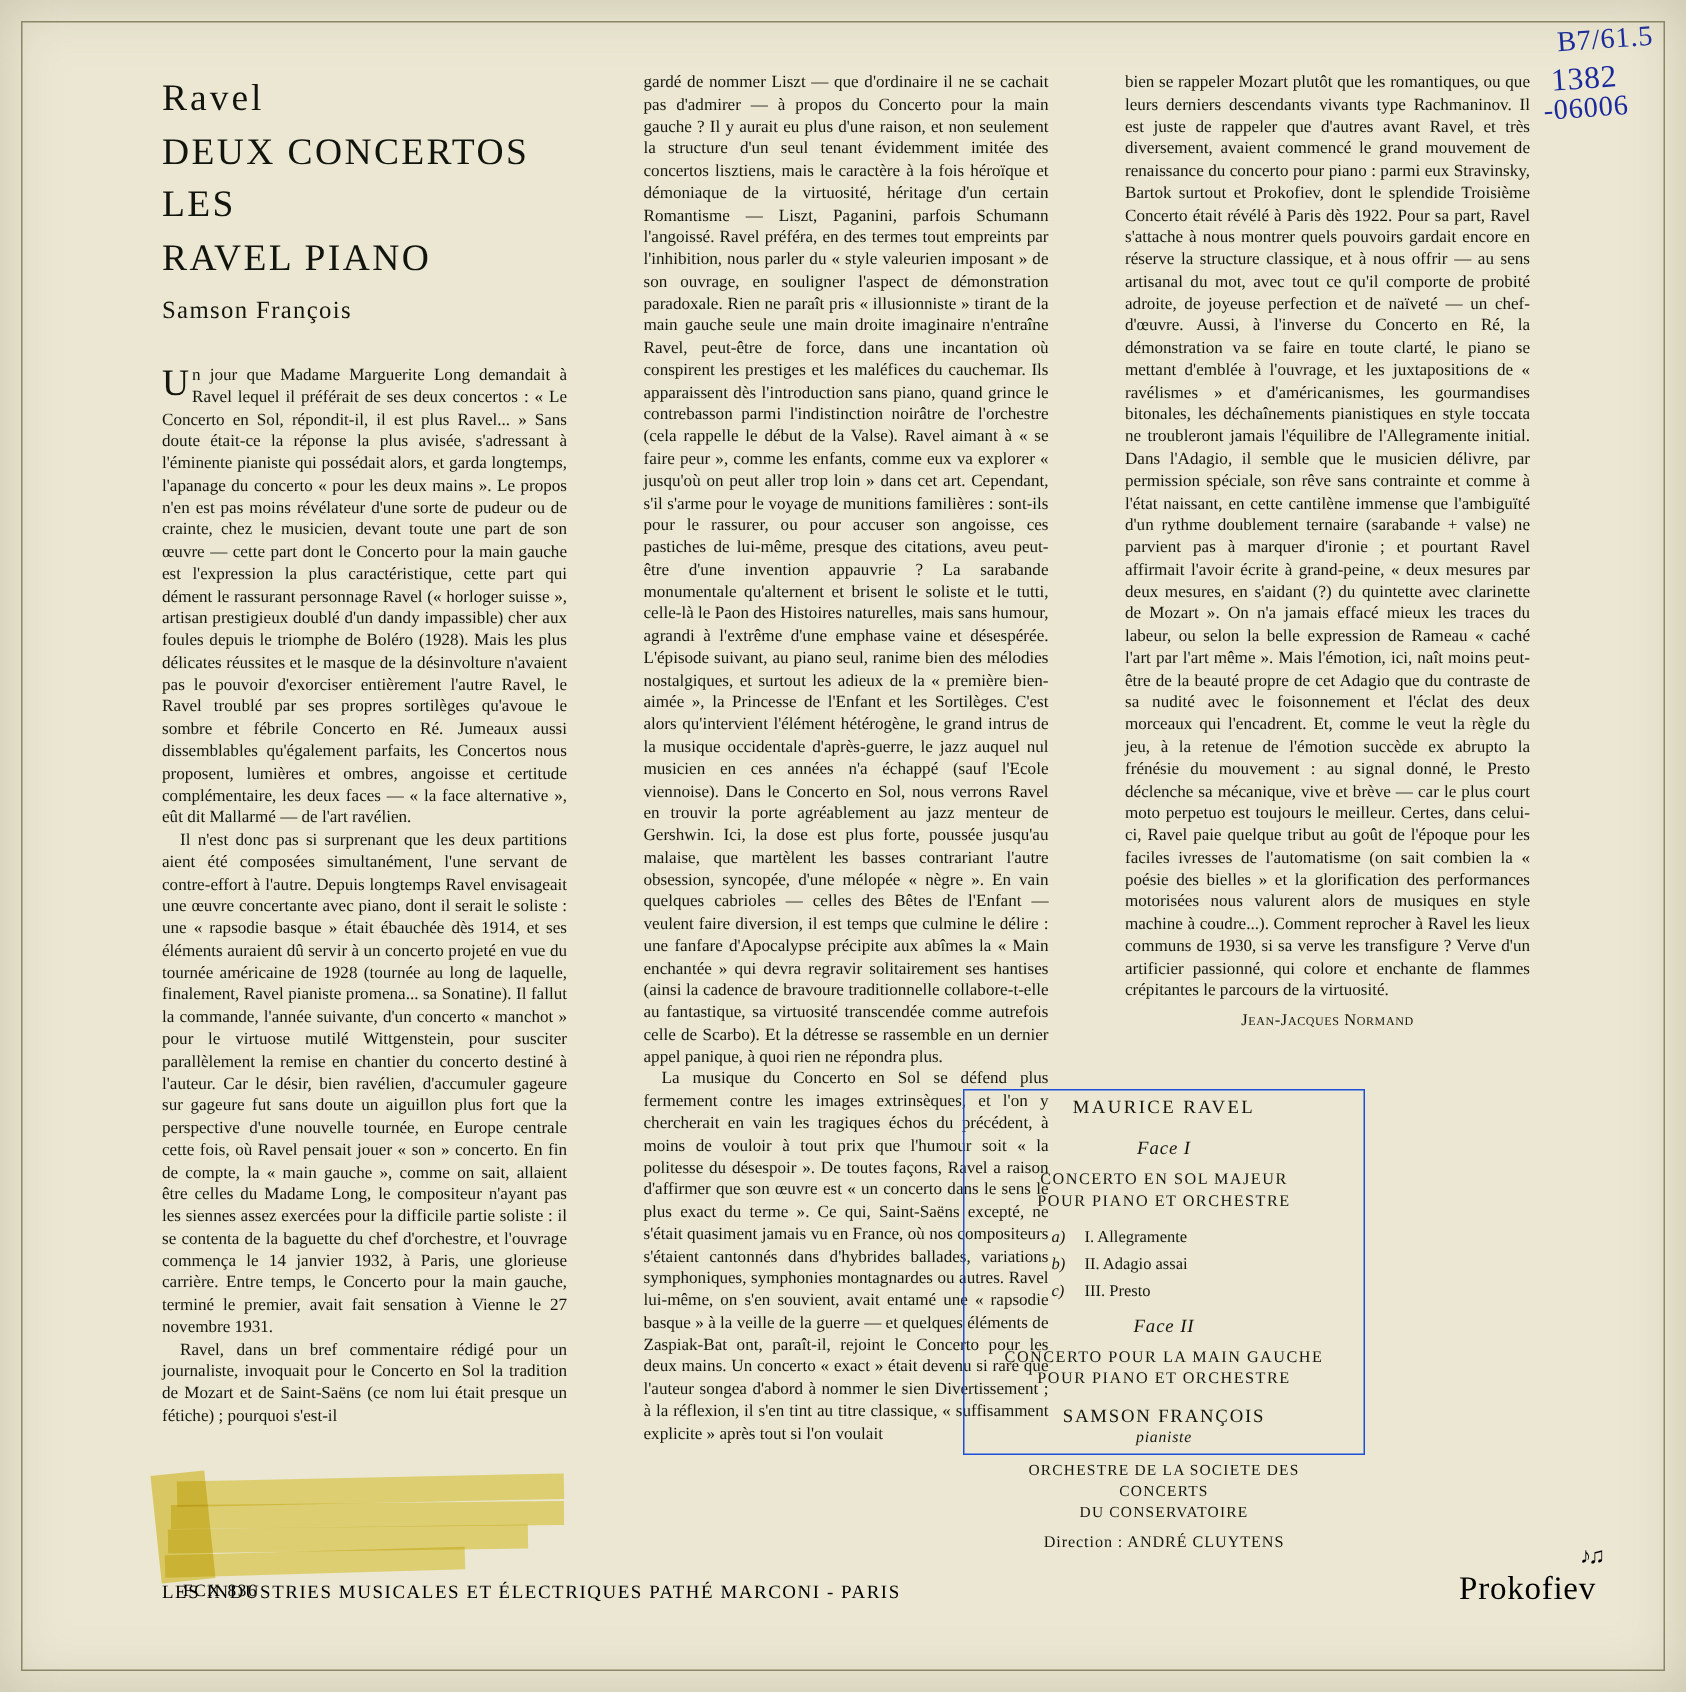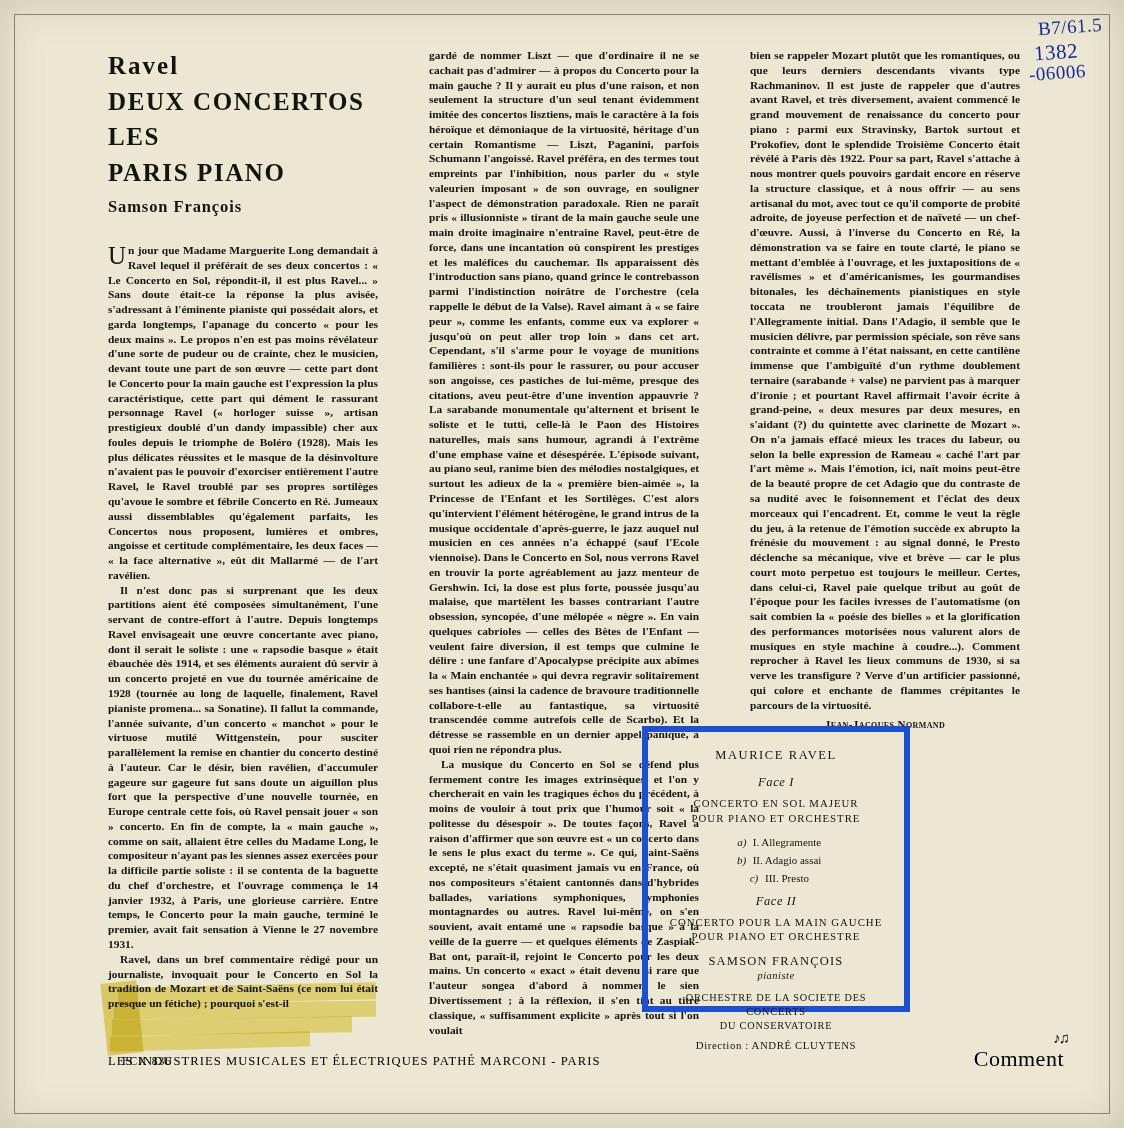--- a/index.html
+++ b/index.html
@@ -49,21 +49,20 @@
     left: 108px;
     top: 48px;
     width: 912px;
     height: 990px;
   }
   .col {
     position: absolute;
     top: 0;
     width: 270px;
     color: #14160f;
-    font-weight: bold;
   }
   .col1 { left: 0; }
   .col2 { left: 321px; }
   .col3 { left: 642px; }
 
   .title-block {
     margin-bottom: 26px;
   }
   .title-line {
     font-size: 25px;
@@ -104,24 +103,24 @@
     margin-top: 6px;
     font-variant: small-caps;
   }
 
   
   .track-box {
     position: absolute;
     left: 642px;
     top: 726px;
     width: 268px;
-    height: 286px;
-    border: 6px solid #1d4ed8;
+    height: 244px;
+    border: 1px solid #1d4ed8;
     box-sizing: border-box;
-    padding: 16px 12px 10px 12px;
+    padding: 4px 12px 10px 12px;
     text-align: center;
     color: #14160f;
   }
   .tb-head {
     font-size: 12.5px;
     letter-spacing: 1.6px;
     margin-bottom: 12px;
   }
   .tb-face {
     font-style: italic;
@@ -130,21 +129,21 @@
     margin: 6px 0 6px 0;
   }
   .tb-work {
     font-size: 10.8px;
     letter-spacing: 1.0px;
     line-height: 1.35;
     margin-bottom: 8px;
   }
   .tb-tracks {
     margin: 0 auto;
-    text-align: center;
+    text-align: left;
     width: 150px;
     font-size: 11px;
     line-height: 1.65;
   }
   .tb-tracks .mk {
     display: inline-block;
     width: 22px;
     font-style: italic;
   }
   .tb-artist {
@@ -246,21 +245,21 @@
   <div class="handwrite hw2">1382</div>
   <div class="handwrite hw3">-06006</div>
 
   <div class="columns">
 
     <div class="col col1">
       <div class="title-block">
         <div class="title-line t1">Ravel</div>
         <div class="title-line">DEUX  CONCERTOS</div>
         <div class="title-line">LES</div>
-        <div class="title-line">PARIS  PIANO</div>
+        <div class="title-line">RAVEL  PIANO</div>
         <div class="title-sub">Samson  François</div>
       </div>
       <p class="body dropcap-para">Un jour que Madame Marguerite Long demandait à Ravel lequel il préférait de ses deux concertos : « Le Concerto en Sol, répondit-il, il est plus Ravel... » Sans doute était-ce la réponse la plus avisée, s'adressant à l'éminente pianiste qui possédait alors, et garda longtemps, l'apanage du concerto « pour les deux mains ». Le propos n'en est pas moins révélateur d'une sorte de pudeur ou de crainte, chez le musicien, devant toute une part de son œuvre — cette part dont le Concerto pour la main gauche est l'expression la plus caractéristique, cette part qui dément le rassurant personnage Ravel (« horloger suisse », artisan prestigieux doublé d'un dandy impassible) cher aux foules depuis le triomphe de Boléro (1928). Mais les plus délicates réussites et le masque de la désinvolture n'avaient pas le pouvoir d'exorciser entièrement l'autre Ravel, le Ravel troublé par ses propres sortilèges qu'avoue le sombre et fébrile Concerto en Ré. Jumeaux aussi dissemblables qu'également parfaits, les Concertos nous proposent, lumières et ombres, angoisse et certitude complémentaire, les deux faces — « la face alternative », eût dit Mallarmé — de l'art ravélien.</p>
       <p class="body">Il n'est donc pas si surprenant que les deux partitions aient été composées simultanément, l'une servant de contre-effort à l'autre. Depuis longtemps Ravel envisageait une œuvre concertante avec piano, dont il serait le soliste : une « rapsodie basque » était ébauchée dès 1914, et ses éléments auraient dû servir à un concerto projeté en vue du tournée américaine de 1928 (tournée au long de laquelle, finalement, Ravel pianiste promena... sa Sonatine). Il fallut la commande, l'année suivante, d'un concerto « manchot » pour le virtuose mutilé Wittgenstein, pour susciter parallèlement la remise en chantier du concerto destiné à l'auteur. Car le désir, bien ravélien, d'accumuler gageure sur gageure fut sans doute un aiguillon plus fort que la perspective d'une nouvelle tournée, en Europe centrale cette fois, où Ravel pensait jouer « son » concerto. En fin de compte, la « main gauche », comme on sait, allaient être celles du Madame Long, le compositeur n'ayant pas les siennes assez exercées pour la difficile partie soliste : il se contenta de la baguette du chef d'orchestre, et l'ouvrage commença le 14 janvier 1932, à Paris, une glorieuse carrière. Entre temps, le Concerto pour la main gauche, terminé le premier, avait fait sensation à Vienne le 27 novembre 1931.</p>
       <p class="body">Ravel, dans un bref commentaire rédigé pour un journaliste, invoquait pour le Concerto en Sol la tradition de Mozart et de Saint-Saëns (ce nom lui était presque un fétiche) ; pourquoi s'est-il</p>
     </div>
 
     <div class="col col2">
       <p class="body">gardé de nommer Liszt — que d'ordinaire il ne se cachait pas d'admirer — à propos du Concerto pour la main gauche ? Il y aurait eu plus d'une raison, et non seulement la structure d'un seul tenant évidemment imitée des concertos lisztiens, mais le caractère à la fois héroïque et démoniaque de la virtuosité, héritage d'un certain Romantisme — Liszt, Paganini, parfois Schumann l'angoissé. Ravel préféra, en des termes tout empreints par l'inhibition, nous parler du « style valeurien imposant » de son ouvrage, en souligner l'aspect de démonstration paradoxale. Rien ne paraît pris « illusionniste » tirant de la main gauche seule une main droite imaginaire n'entraîne Ravel, peut-être de force, dans une incantation où conspirent les prestiges et les maléfices du cauchemar. Ils apparaissent dès l'introduction sans piano, quand grince le contrebasson parmi l'indistinction noirâtre de l'orchestre (cela rappelle le début de la Valse). Ravel aimant à « se faire peur », comme les enfants, comme eux va explorer « jusqu'où on peut aller trop loin » dans cet art. Cependant, s'il s'arme pour le voyage de munitions familières : sont-ils pour le rassurer, ou pour accuser son angoisse, ces pastiches de lui-même, presque des citations, aveu peut-être d'une invention appauvrie ? La sarabande monumentale qu'alternent et brisent le soliste et le tutti, celle-là le Paon des Histoires naturelles, mais sans humour, agrandi à l'extrême d'une emphase vaine et désespérée. L'épisode suivant, au piano seul, ranime bien des mélodies nostalgiques, et surtout les adieux de la « première bien-aimée », la Princesse de l'Enfant et les Sortilèges. C'est alors qu'intervient l'élément hétérogène, le grand intrus de la musique occidentale d'après-guerre, le jazz auquel nul musicien en ces années n'a échappé (sauf l'Ecole viennoise). Dans le Concerto en Sol, nous verrons Ravel en trouvir la porte agréablement au jazz menteur de Gershwin. Ici, la dose est plus forte, poussée jusqu'au malaise, que martèlent les basses contrariant l'autre obsession, syncopée, d'une mélopée « nègre ». En vain quelques cabrioles — celles des Bêtes de l'Enfant — veulent faire diversion, il est temps que culmine le délire : une fanfare d'Apocalypse précipite aux abîmes la « Main enchantée » qui devra regravir solitairement ses hantises (ainsi la cadence de bravoure traditionnelle collabore-t-elle au fantastique, sa virtuosité transcendée comme autrefois celle de Scarbo). Et la détresse se rassemble en un dernier appel panique, à quoi rien ne répondra plus.</p>
       <p class="body indent">La musique du Concerto en Sol se défend plus fermement contre les images extrinsèques, et l'on y chercherait en vain les tragiques échos du précédent, à moins de vouloir à tout prix que l'humour soit « la politesse du désespoir ». De toutes façons, Ravel a raison d'affirmer que son œuvre est « un concerto dans le sens le plus exact du terme ». Ce qui, Saint-Saëns excepté, ne s'était quasiment jamais vu en France, où nos compositeurs s'étaient cantonnés dans d'hybrides ballades, variations symphoniques, symphonies montagnardes ou autres. Ravel lui-même, on s'en souvient, avait entamé une « rapsodie basque » à la veille de la guerre — et quelques éléments de Zaspiak-Bat ont, paraît-il, rejoint le Concerto pour les deux mains. Un concerto « exact » était devenu si rare que l'auteur songea d'abord à nommer le sien Divertissement ; à la réflexion, il s'en tint au titre classique, « suffisamment explicite » après tout si l'on voulait</p>
@@ -298,21 +297,21 @@
 DU CONSERVATOIRE</div>
     <div class="tb-cond">Direction : ANDRÉ CLUYTENS</div>
   </div>
 
   <div class="footer">
     <div class="cat-no">FCX 836</div>
     <div class="pub-line">LES INDUSTRIES MUSICALES ET ÉLECTRIQUES PATHÉ MARCONI - PARIS</div>
     <div class="label-logo">
       <span class="magic">
         <span class="notes">♪♫</span>
-        <span>Comment</span>
+        <span>Prokofiev</span>
       </span>
     </div>
   </div>
 
   <div class="hl-corner"></div>
   <div class="hl hl-a"></div>
   <div class="hl hl-b"></div>
   <div class="hl hl-c"></div>
   <div class="hl hl-d"></div>
 

